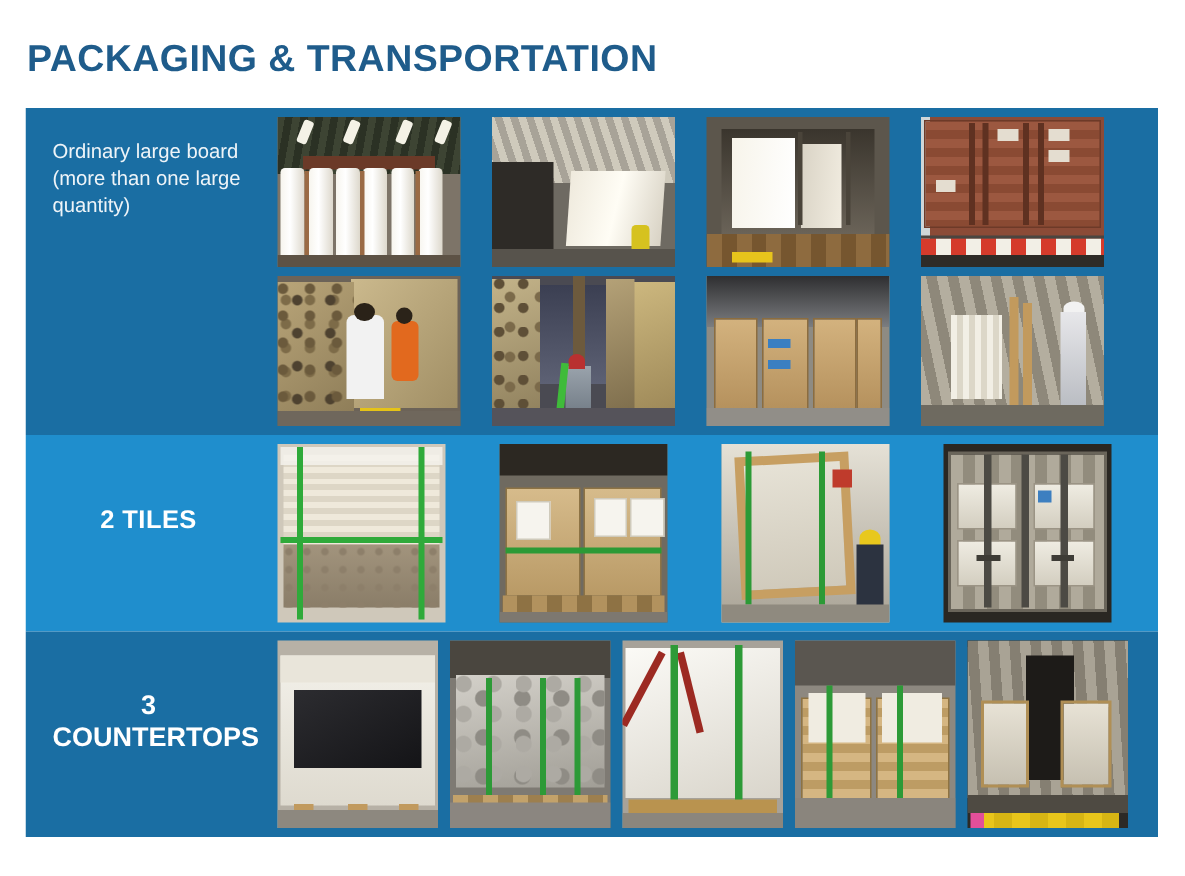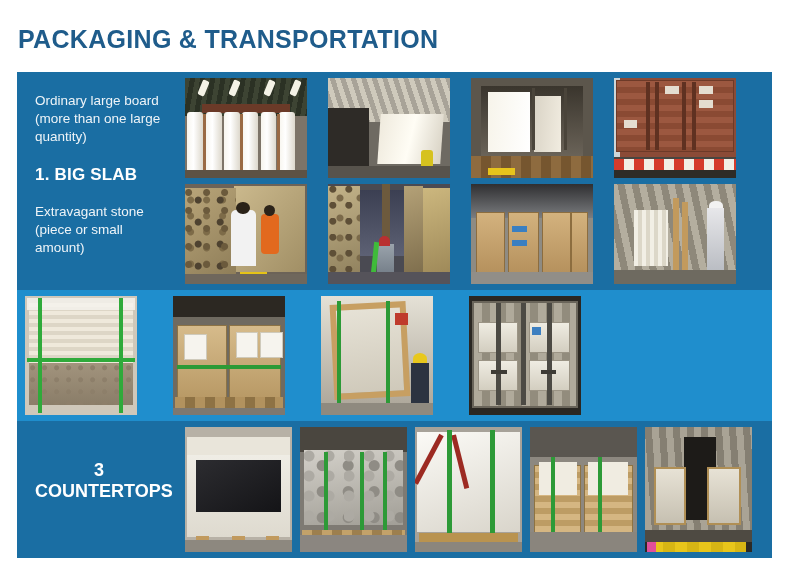--- a/index.html
+++ b/index.html
@@ -584,23 +584,21 @@
 <body>
 
 <div id="page-title">PACKAGING &amp; TRANSPORTATION</div>
 
 <div id="panel">
 
   <div class="band band-dark band-1">
     <div class="label-col band1-labels">
       <div class="cap-text">Ordinary large board (more than one large quantity)</div>
       <div class="gap-a"></div>
-      <div class="cap-strong">1. BIG SLAB</div>
       <div class="gap-b"></div>
-      <div class="cap-text">Extravagant stone (piece or small amount)</div>
     </div>
 
     <div class="img-col">
 
       <div class="img-row r1">
         <div class="ph p-whse">
           <div class="roof"></div>
           <div class="light" style="left:12%"></div>
           <div class="light" style="left:38%"></div>
           <div class="light" style="left:66%"></div>
@@ -689,20 +687,23 @@
           <div class="helm"></div>
           <div class="wkr"></div>
           <div class="ground"></div>
         </div>
       </div>
 
     </div>
   </div>
 
   <div class="band band-light band-2">
+    <div class="label-col">
+      <div class="center-label">2 TILES</div>
+    </div>
     <div class="img-col">
       <div class="img-row r2">
         <div class="ph p-tile">
           <div class="top"></div>
           <div class="front"></div>
           <div class="wrap"></div>
           <div class="strap" style="left:12%"></div>
           <div class="strap" style="left:84%"></div>
           <div class="straph" style="top:52%"></div>
         </div>

